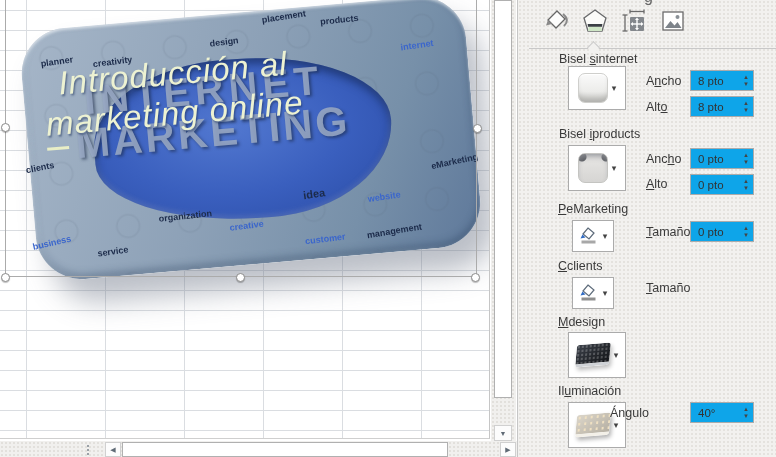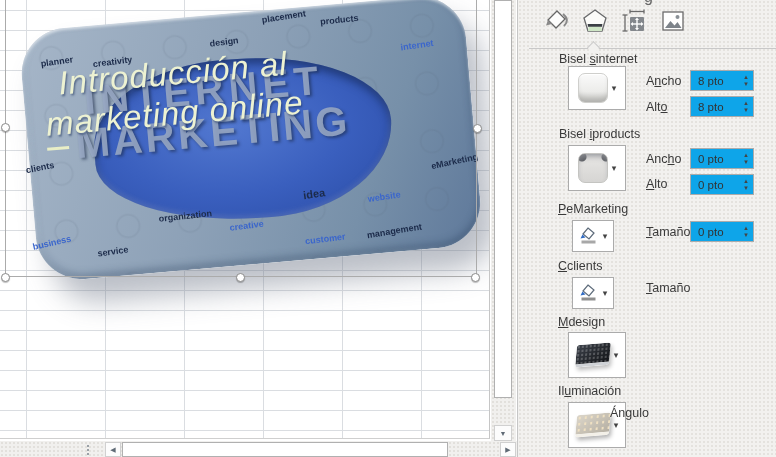--- a/index.html
+++ b/index.html
@@ -327,14 +327,21 @@
     <div class="material-thumb"></div>
     <span class="dd">▾</span>
   </div>
 
   <span class="lbl" style="left:558px;top:384px"><span>Il</span><span class="key">u</span><span>minación</span></span>
   <div class="gal-btn" style="left:568px;top:402px;width:58px;height:46px">
     <div class="lighting-thumb"></div>
     <span class="dd">▾</span>
   </div>
   <span class="lbl" style="left:610px;top:406px"><span>Ángulo</span><span class="key"></span><span></span></span>
+  <div class="spin" style="left:690px;top:402px">
+    <span class="spin-val">40°</span>
+    <span class="spin-arrows">
+        <span class="sa">▲</span>
+        <span class="sa">▼</span>
+      </span>
+  </div>
 
 </div>
 
 </body></html>

